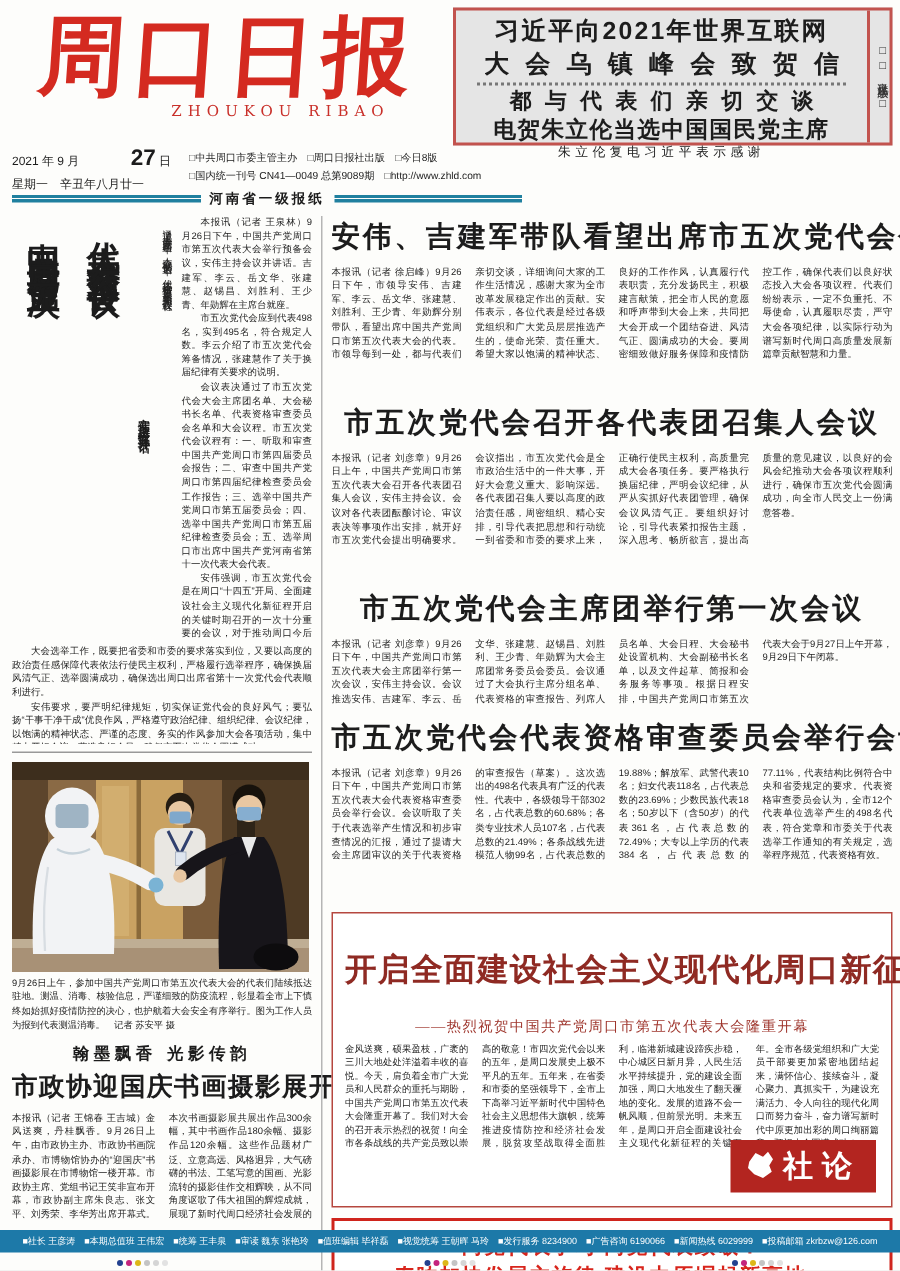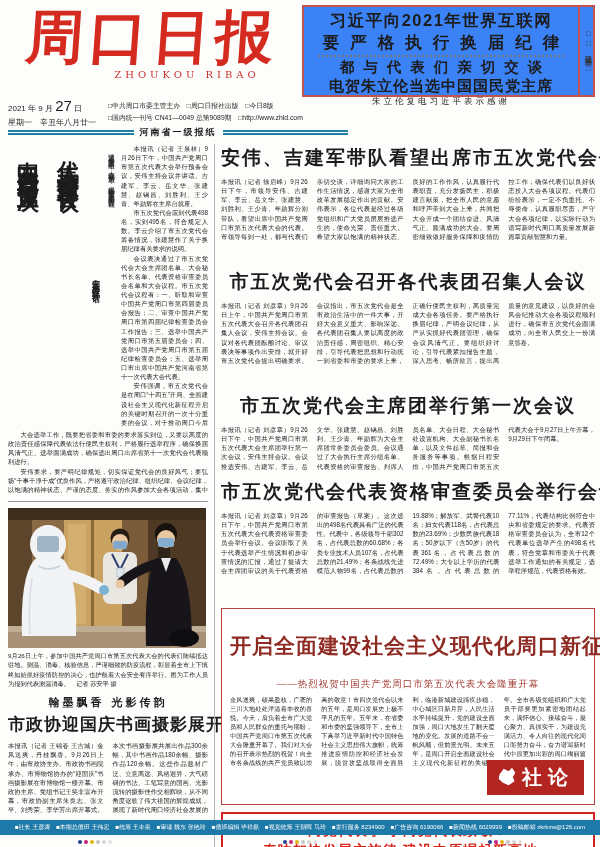--- a/index.html
+++ b/index.html
@@ -5,35 +5,35 @@
   html,body{margin:0;padding:0;background:#e9e9e9;}
   .page{position:relative;width:600px;height:847px;background:#fdfdfb;margin:0 auto;
         font-family:"Liberation Sans",sans-serif;color:#1c1c1c;overflow:hidden;}
   
   .masthead-row{display:flex;padding:5px 5px 0 8px;gap:6px;}
   .masthead{width:288px;position:relative;padding-top:2px;}
   .brand{font-family:"DejaVu Serif",serif;font-weight:bold;color:#d42a20;font-size:58px;
          line-height:1.05;letter-spacing:5px;text-align:center;transform:skewX(-4deg);}
   .brand-pinyin{font-family:"DejaVu Serif",serif;color:#c9302a;font-size:10px;font-weight:normal;
          letter-spacing:4px;text-align:center;padding-left:70px;margin-top:1px;}
-  .topbox{flex:1;border:2px solid #c2534e;display:flex;height:88px;background:#3b82f6;}
+  .topbox{flex:1;border:2px solid #c2534e;display:flex;height:88px;background:#e5e5e5;}
   .topbox-main{flex:1;display:flex;flex-direction:column;justify-content:space-between;
          padding:3px 4px 2px;text-align:center;}
   .t1a{font-size:16.5px;font-weight:bold;letter-spacing:1.5px;white-space:nowrap;}
   .t1b{font-size:16.5px;font-weight:bold;letter-spacing:11px;padding-left:11px;white-space:nowrap;}
   .dotted{border-top:2px dotted #777;margin:1px 10px;}
   .t2a{font-size:14.5px;font-weight:bold;letter-spacing:9px;padding-left:9px;white-space:nowrap;}
   .t2b{font-size:15px;font-weight:bold;letter-spacing:1px;white-space:nowrap;}
   .t-note{font-size:8.5px;letter-spacing:3px;font-family:"DejaVu Serif",serif;color:#222;}
   .topbox-side{width:13px;border-left:2px solid #c2534e;writing-mode:vertical-rl;
          font-size:7.5px;letter-spacing:1px;text-align:center;color:#333;padding:2px 0;}
   
   .dateline{display:flex;align-items:center;gap:12px;padding:3px 8px 1px;height:24px;}
   .date-left{font-size:8px;line-height:1.5;white-space:nowrap;}
-  .date-day{font-size:15px;font-weight:normal;}
+  .date-day{font-size:15px;font-weight:bold;margin-left:32px;}
   .date-info{font-size:6.8px;line-height:1.7;color:#222;white-space:nowrap;}
   
   .ribbon{display:flex;align-items:center;gap:6px;margin:1px 8px 0;width:340px;}
   .ribbon-bar{flex:1;height:5px;
       background:linear-gradient(#20809f 0 2px,transparent 2px 3px,#20809f 3px 5px);}
   .ribbon-label{font-size:9px;font-weight:bold;letter-spacing:2px;white-space:nowrap;}
   
   .content{display:flex;gap:6px;padding:5px 5px 0 8px;}
   .left-col{width:200px;flex:none;}
   .v-divider{width:1px;background:#b5b5b5;}
@@ -102,21 +102,21 @@
 <div class="page">
 
   <header class="masthead-row">
     <div class="masthead">
       <div class="brand">周口日报</div>
       <div class="brand-pinyin">ZHOUKOU RIBAO</div>
     </div>
     <div class="topbox">
       <div class="topbox-main">
         <div class="t1a">习近平向2021年世界互联网</div>
-        <div class="t1b">要严格执行换届纪律</div>
+        <div class="t1b">大会乌镇峰会致贺信</div>
         <div class="dotted"></div>
         <div class="t2a">都与代表们亲切交谈</div>
         <div class="t2b">电贺朱立伦当选中国国民党主席</div>
         <div class="t-note">朱立伦复电习近平表示感谢</div>
       </div>
       <div class="topbox-side">□□详见第二版□□</div>
     </div>
   </header>
 
   <div class="dateline">

